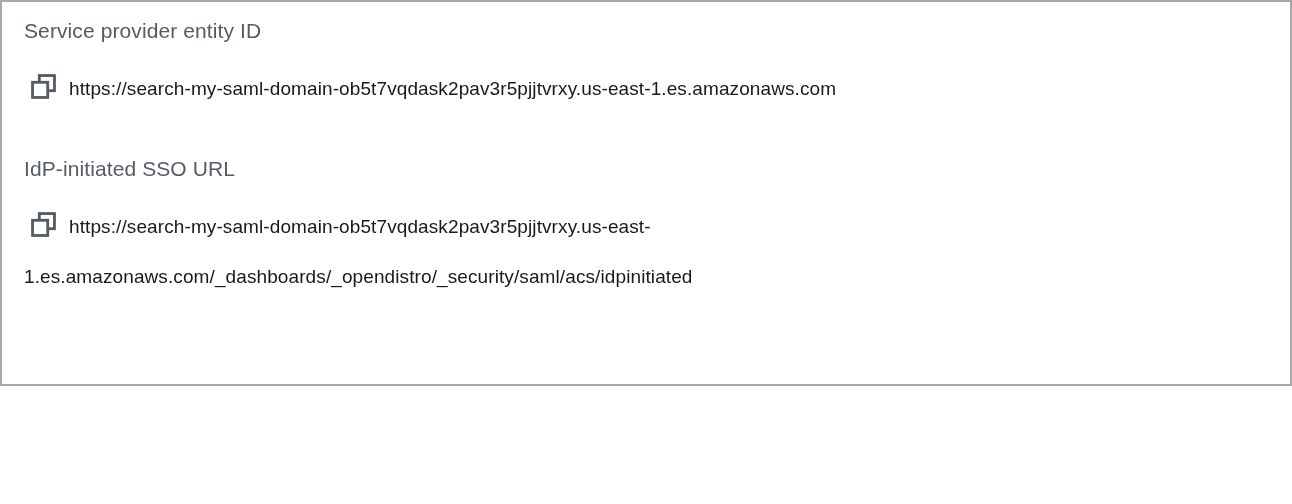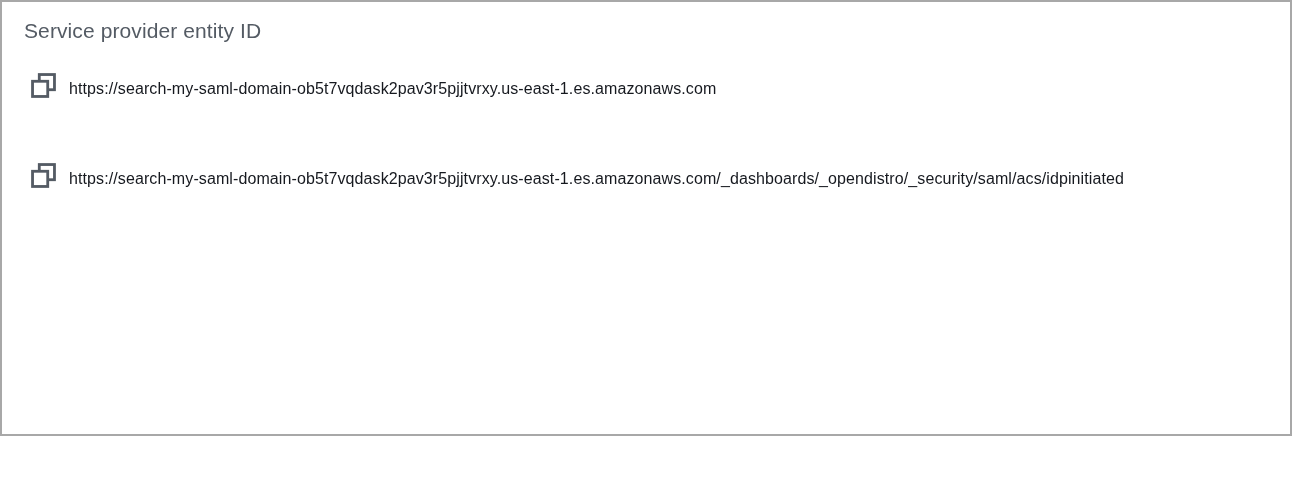--- a/index.html
+++ b/index.html
@@ -5,35 +5,35 @@
   * { margin: 0; padding: 0; box-sizing: border-box; }
   html, body { background: #ffffff; }
   body {
     font-family: "Liberation Sans", "DejaVu Sans", sans-serif;
     width: 1292px;
     height: 504px;
     overflow: hidden;
   }
   .panel {
     width: 1292px;
-    height: 436px;
+    height: 386px;
     background: #ffffff;
     border: 2px solid #a8a8a8;
     padding: 14px 22px 20px 22px;
   }
   .field + .field { margin-top: 40px; }
   .field-label {
     font-size: 21px;
     line-height: 30px;
     color: #545b64;
     letter-spacing: 0.1px;
   }
   .field-value {
     margin-top: 18px;
-    font-size: 16px;
+    font-size: 19px;
     line-height: 50px;
     color: #16191f;
     overflow-wrap: break-word;
     letter-spacing: 0.1px;
   }
   .copy-btn {
     display: inline-block;
     border: none;
     background: transparent;
     padding: 0;
@@ -55,20 +55,21 @@
       <button class="copy-btn" aria-label="Copy">
         <svg width="27" height="27" viewBox="0 0 24 24">
           <rect x="8.25" y="2.25" width="13.5" height="13.5" fill="none" stroke="#545b64" stroke-width="2.5"></rect>
           <rect x="2.25" y="8.25" width="13.5" height="13.5" fill="#ffffff" stroke="#545b64" stroke-width="2.5"></rect>
         </svg>
       </button><span>https://search-my-saml-domain-ob5t7vqdask2pav3r5pjjtvrxy.us-east-1.es.amazonaws.com</span>
     </div>
   </div>
 
   <div class="field">
+    <div class="field-label">IdP-initiated SSO URL</div>
     <div class="field-value">
       <button class="copy-btn" aria-label="Copy">
         <svg width="27" height="27" viewBox="0 0 24 24">
           <rect x="8.25" y="2.25" width="13.5" height="13.5" fill="none" stroke="#545b64" stroke-width="2.5"></rect>
           <rect x="2.25" y="8.25" width="13.5" height="13.5" fill="#ffffff" stroke="#545b64" stroke-width="2.5"></rect>
         </svg>
       </button><span>https://search-my-saml-domain-ob5t7vqdask2pav3r5pjjtvrxy.us-east-1.es.amazonaws.com/_dashboards/_opendistro/_security/saml/acs/idpinitiated</span>
     </div>
   </div>
 

